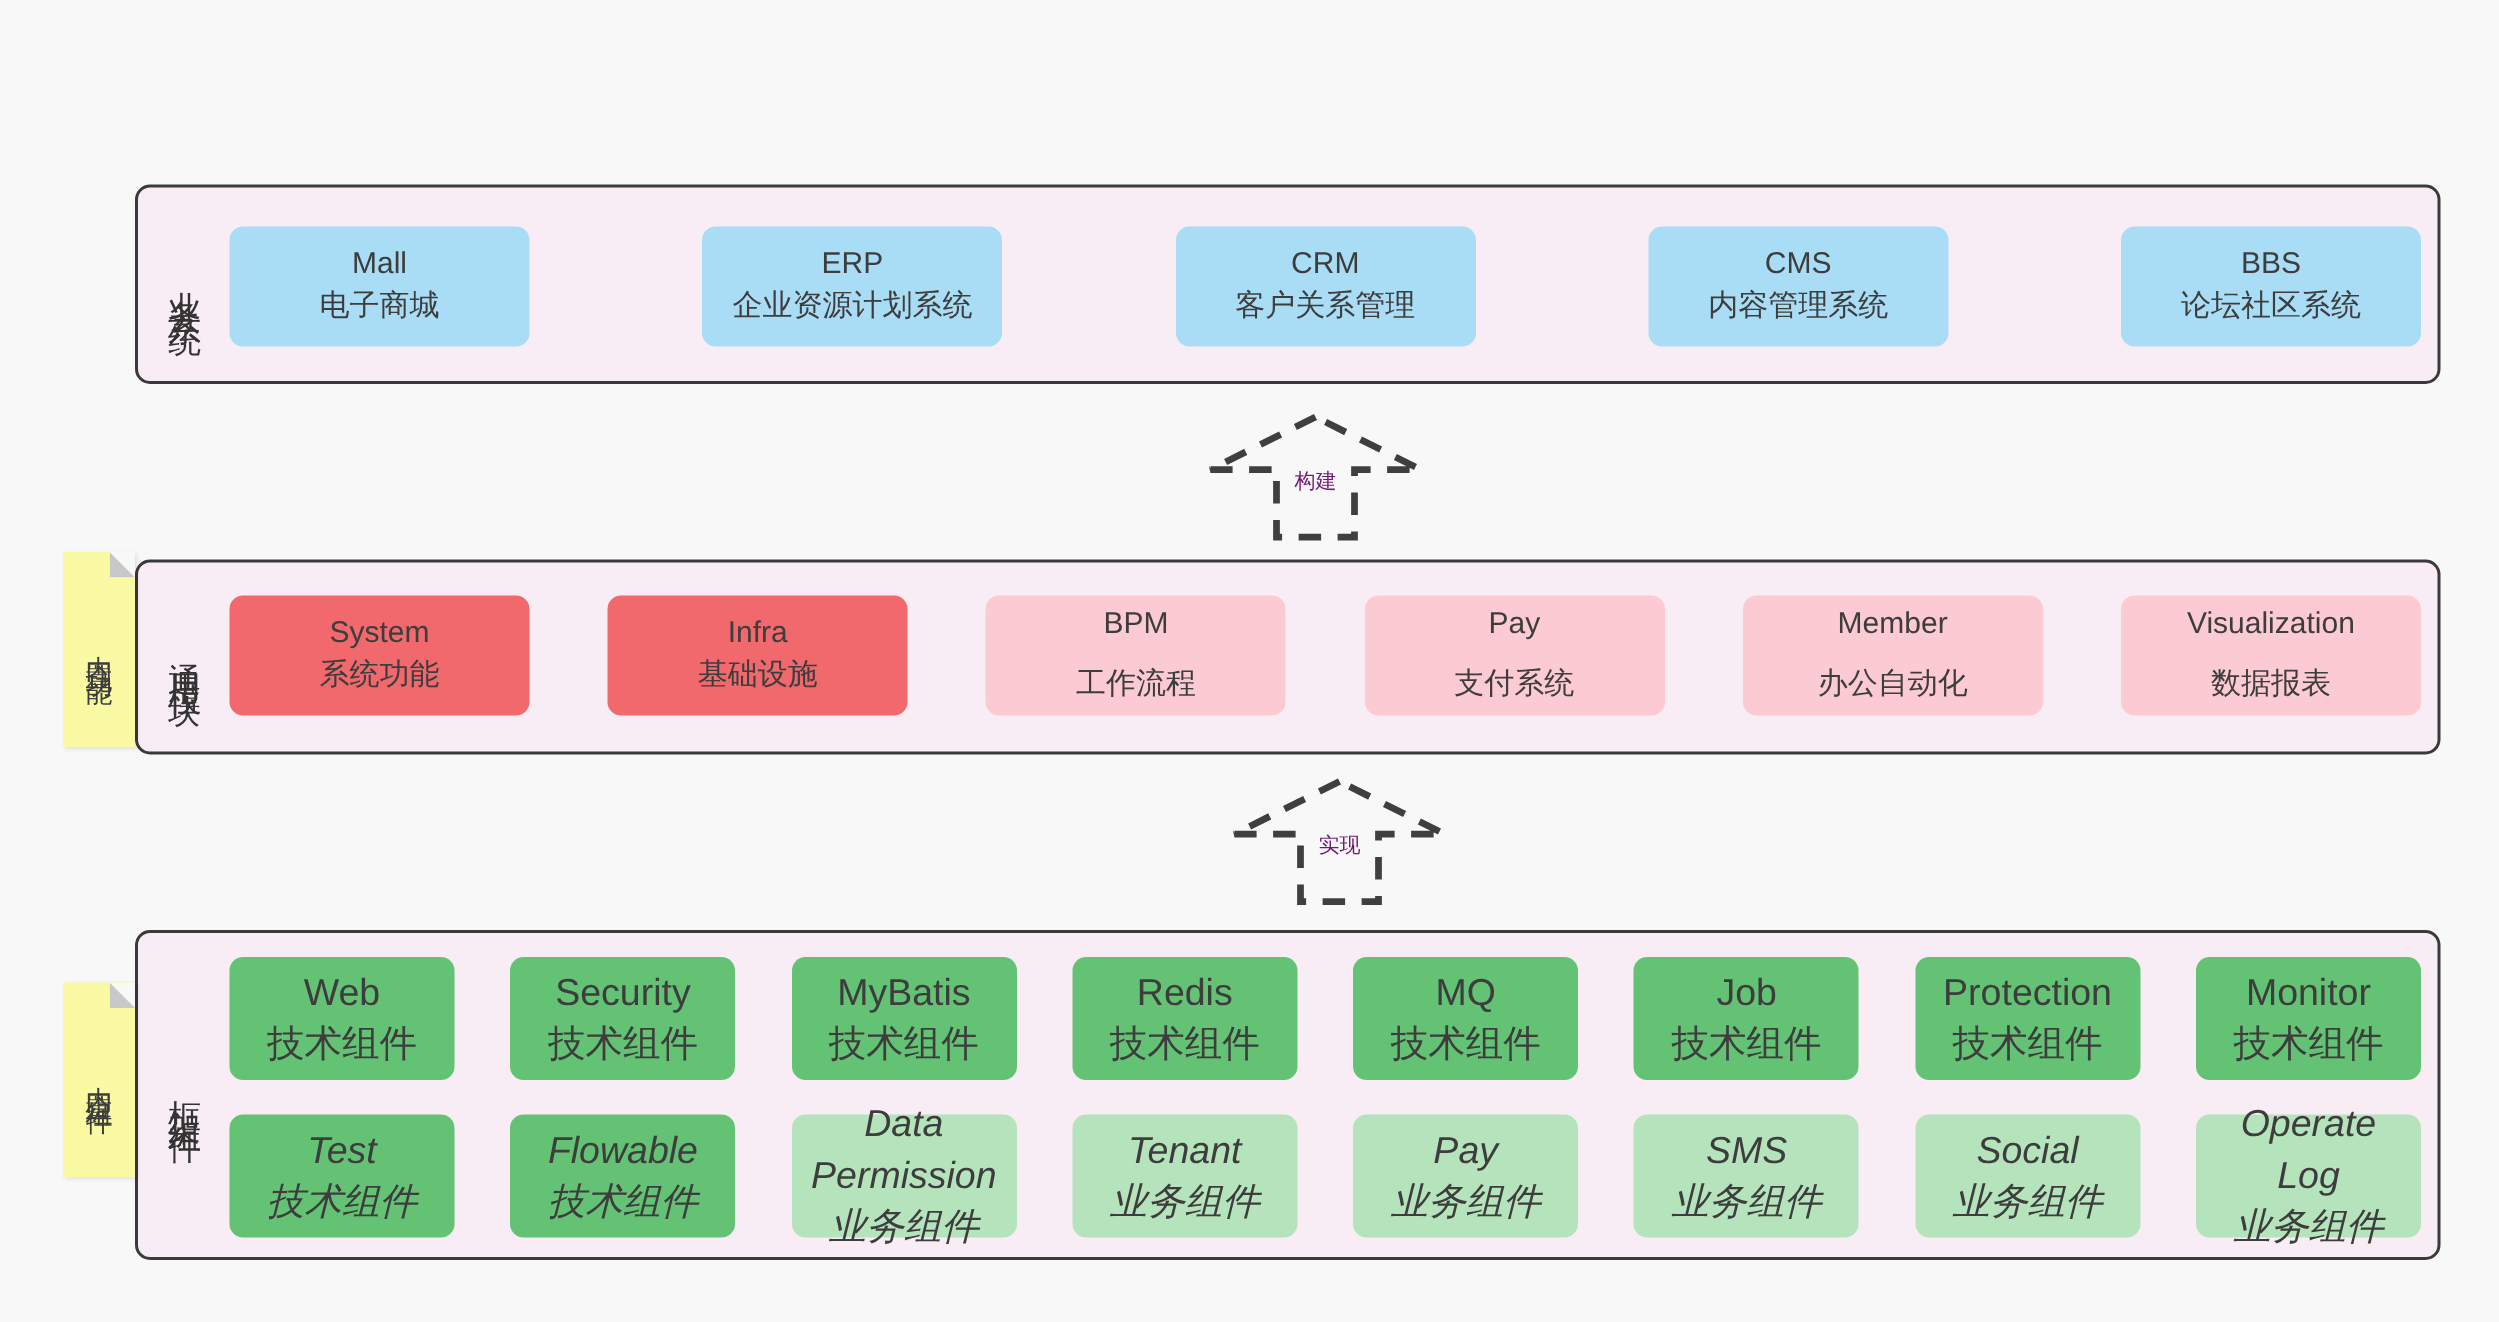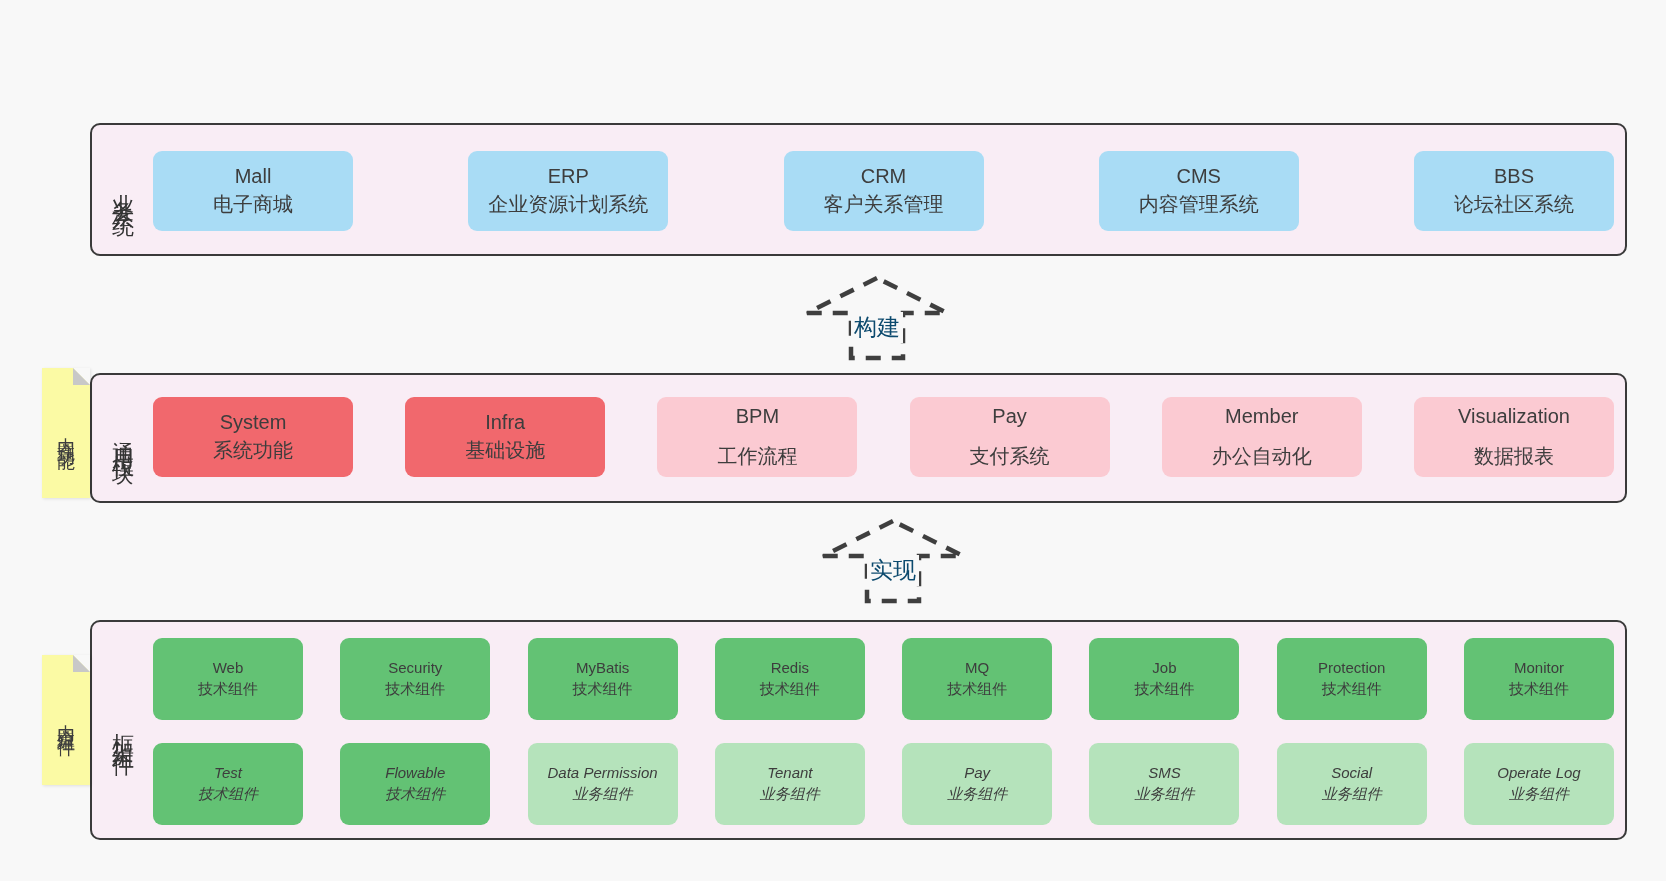--- a/index.html
+++ b/index.html
@@ -29,21 +29,21 @@
   #layer-business .box-row{top:26px;}
   #layer-modules  .box-row{top:22px;}
   #layer-components .row1{top:16px;}
   #layer-components .row2{top:121px;font-style:italic;}
   .box{
     box-sizing:border-box;border-radius:9px;
     display:flex;flex-direction:column;align-items:center;justify-content:center;
     text-align:center;line-height:1.38;padding:2px 6px;
   }
   .box-lg{width:200px;height:80px;font-size:20px;}
-  .box-sm{width:150px;height:82px;font-size:15px;}
+  .box-sm{width:150px;height:82px;font-size:25px;}
   .blue{background:#a9dcf5;}
   .red{background:#f1686d;}
   .pink{background:#fbcad2;gap:12px;}
   .green{background:#63c274;}
   .lightgreen{background:#b5e3bb;}
   
   .note{
     position:absolute;left:42px;width:48px;background:#fbfaa4;z-index:3;
     box-shadow:1px 1px 3px rgba(0,0,0,0.10);
   }
@@ -65,21 +65,21 @@
   
   .arrow{position:absolute;width:150px;height:86px;}
   #arrow-build{left:802px;top:275px;}
   #arrow-implement{left:818px;top:518px;}
   .arrow svg{position:absolute;left:0;top:0;}
   .arrow-outline{
     fill:none;stroke:#3f3f3f;stroke-width:4.5;stroke-dasharray:15 11;
   }
   .arrow-label{
     position:absolute;left:50%;top:37px;transform:translateX(-50%);
-    background:#f8f8f8;padding:0 3px;font-size:23px;color:#0c4a6e;white-space:nowrap;
+    background:#f8f8f8;padding:0 3px;font-size:14px;color:#701a75;white-space:nowrap;
   }
 </style>
 </head>
 <body>
 
 <div class="layer" id="layer-business">
   <div class="layer-label">业务系统</div>
   <div class="box-row">
     <div class="box box-lg blue">
       <div>Mall</div>

